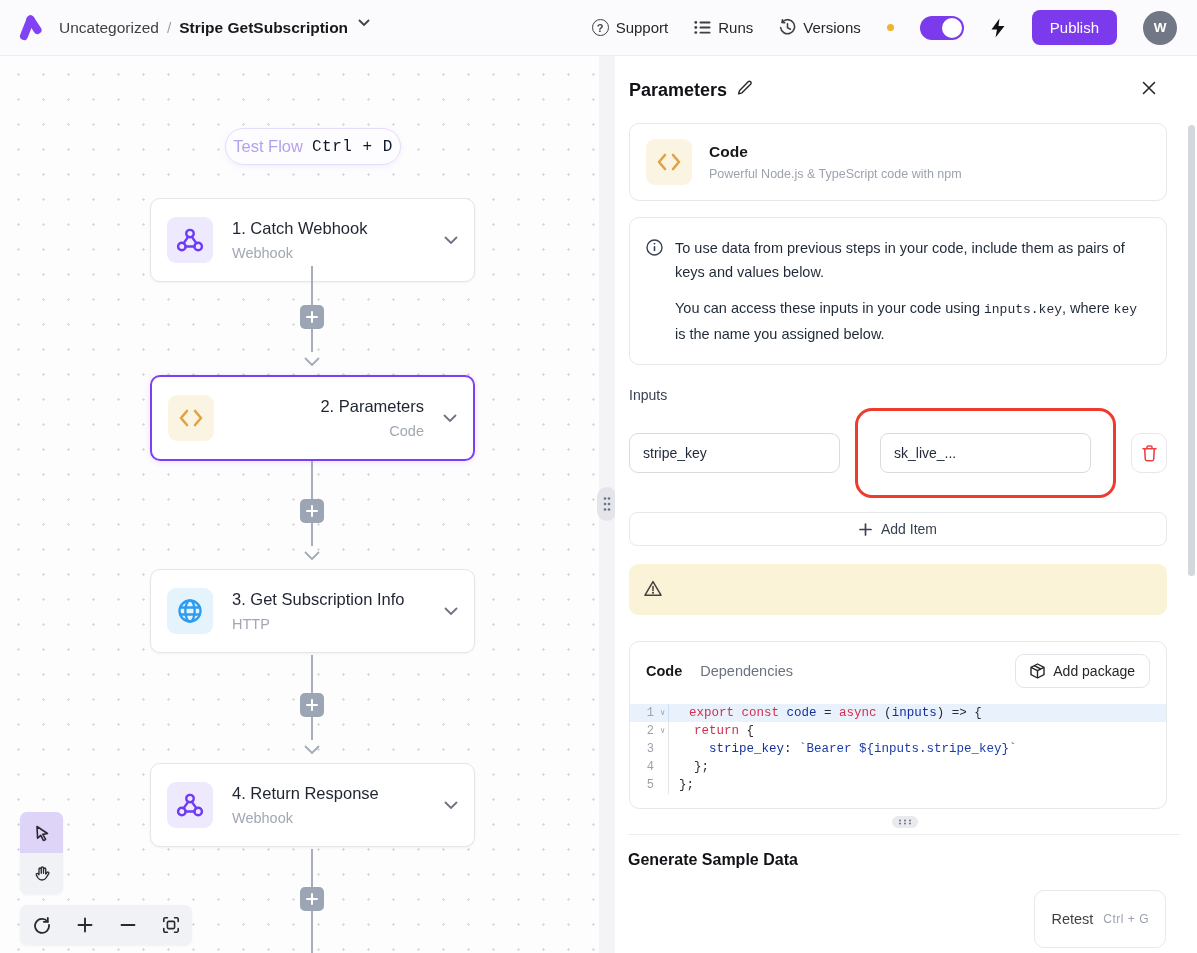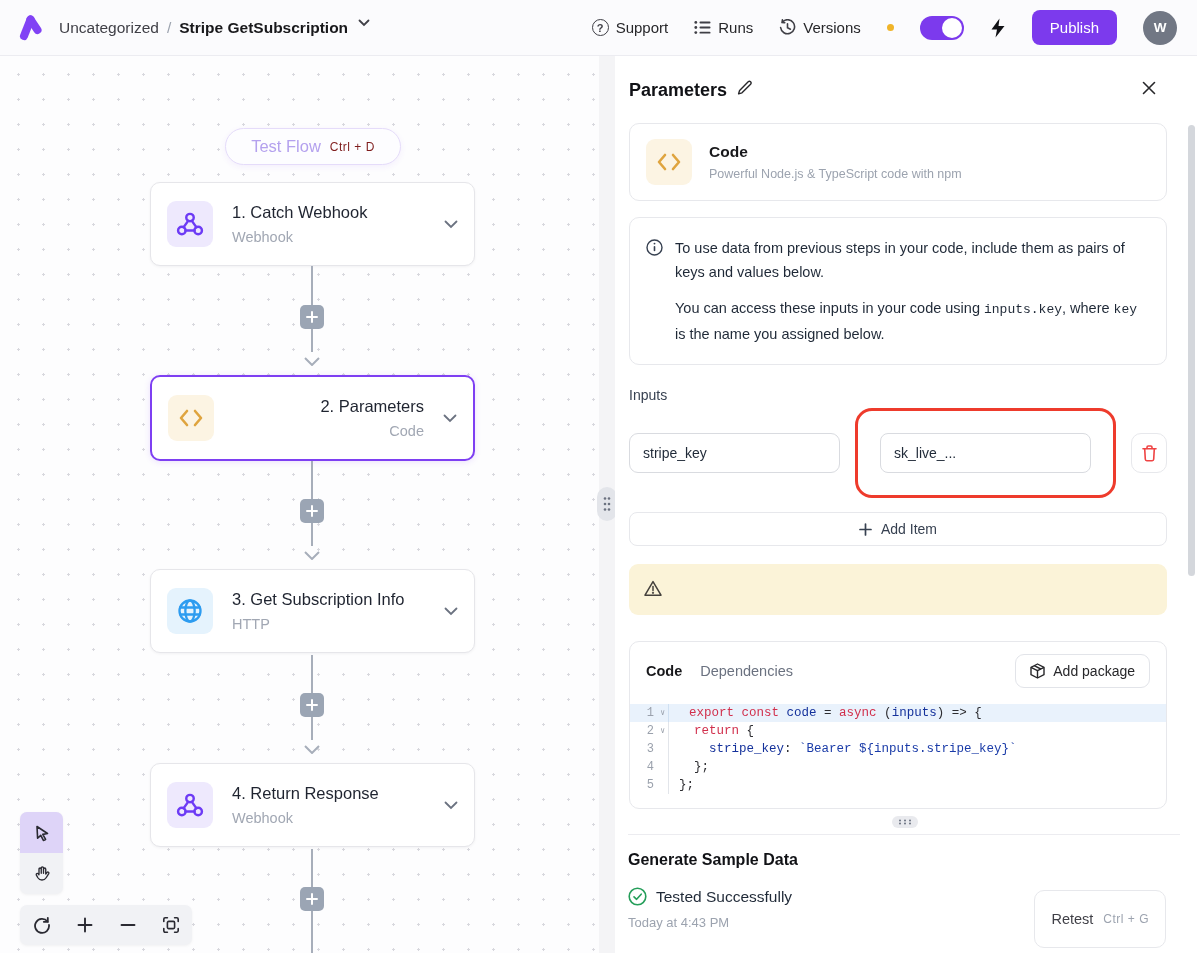--- a/index.html
+++ b/index.html
@@ -33,21 +33,21 @@
     background-size: 25px 25px; background-position: 6px 6px; }
   .gapbar { width: 16px; background: #f4f4f6; position: relative; }
   .panel { flex: 1; background: #fff; position: relative; padding: 22px 17px 0 14px; }
 
   
   .testpill { position: absolute; left: 225px; top: 72px; width: 176px; height: 37px;
     border: 1px solid #e5dcfa; border-radius: 19px; background: #fdfdff;
     display: flex; align-items: center; justify-content: center; gap: 9px;
     box-shadow: 0 2px 6px rgba(124,58,237,.07); cursor: pointer; }
   .testpill .tf { font-size: 16.5px; color: #b4a1ee; }
-  .testpill .sc { font-size: 12px; color: #7f1d1d; letter-spacing: .5px; }
+  .testpill .sc { font-size: 16px; color: #0f172a; letter-spacing: .5px; font-family: Liberation Mono, monospace; }
 
   .node { position: absolute; left: 150px; width: 325px; height: 84px; background: #fff;
     border: 1px solid #e6e6ea; border-radius: 10px; box-shadow: 0 1px 3px rgba(20,20,40,.05);
     display: flex; align-items: center; padding: 0 16px; gap: 19px; cursor: pointer; }
   .node.sel { border: 2px solid #7e3ff2; box-shadow: 0 1px 6px rgba(126,63,242,.15); text-align: right; }
   .tile { width: 46px; height: 46px; border-radius: 9px; display: flex; align-items: center; justify-content: center; flex: none; }
   .tile.purple { background: #eee9fd; }
   .tile.cream  { background: #fcf4e3; }
   .tile.blue   { background: #e5f3fd; }
   .node-txt { flex: 1; }
@@ -213,21 +213,21 @@
 
 <div class="main">
 
   <div class="canvas">
 
     <div class="testpill">
       <span class="tf">Test Flow</span>
       <span class="sc">Ctrl + D</span>
     </div>
 
-    <div class="node" style="top:126px">
+    <div class="node" style="top:142px">
       <div class="tile purple">
         <svg width="28" height="28" viewBox="0 0 24 24" fill="none" stroke="#6d3bf5" stroke-width="2.1" stroke-linecap="round">
           <circle cx="5" cy="17.5" r="3.2"></circle>
             <circle cx="19" cy="17.5" r="3.2"></circle>
             <circle cx="12" cy="6.5" r="3.2"></circle>
           <path d="M10.4 9.3 L6.6 14.7"></path>
             <path d="M13.6 9.3 L17.4 14.7"></path>
             <path d="M8.2 17.5 L15.8 17.5"></path>
         </svg>
       </div>
@@ -535,32 +535,20 @@
           <circle cx="12" cy="1.6" r="1" fill="#6b7280"></circle>
         <circle cx="2" cy="4.6" r="1" fill="#6b7280"></circle>
           <circle cx="7" cy="4.6" r="1" fill="#6b7280"></circle>
           <circle cx="12" cy="4.6" r="1" fill="#6b7280"></circle>
       </svg>
     </div>
 
     <div class="gen-sec">
       <div class="gen-title">Generate Sample Data</div>
       <div class="test-row">
-        <div>
-          <div class="status-line">
-            <span style="display:flex">
-              <svg width="19" height="19" viewBox="0 0 19 19" fill="none">
-                <circle cx="9.5" cy="9.5" r="8.3" stroke="#259e5a" stroke-width="1.6"></circle>
-                <path d="M6 9.8 L8.6 12.3 L13.2 7.2" stroke="#259e5a" stroke-width="1.6" fill="none" stroke-linecap="round" stroke-linejoin="round"></path>
-              </svg>
-            </span>
-            <span>Tested Successfully</span>
-          </div>
-          <div class="timestamp">Today at 4:43 PM</div>
-        </div>
         <button class="retest">
           <span class="rl">Retest</span>
           <span class="rs">Ctrl + G</span>
         </button>
       </div>
 
       <div class="card out-card">
         
       </div>
     </div>

